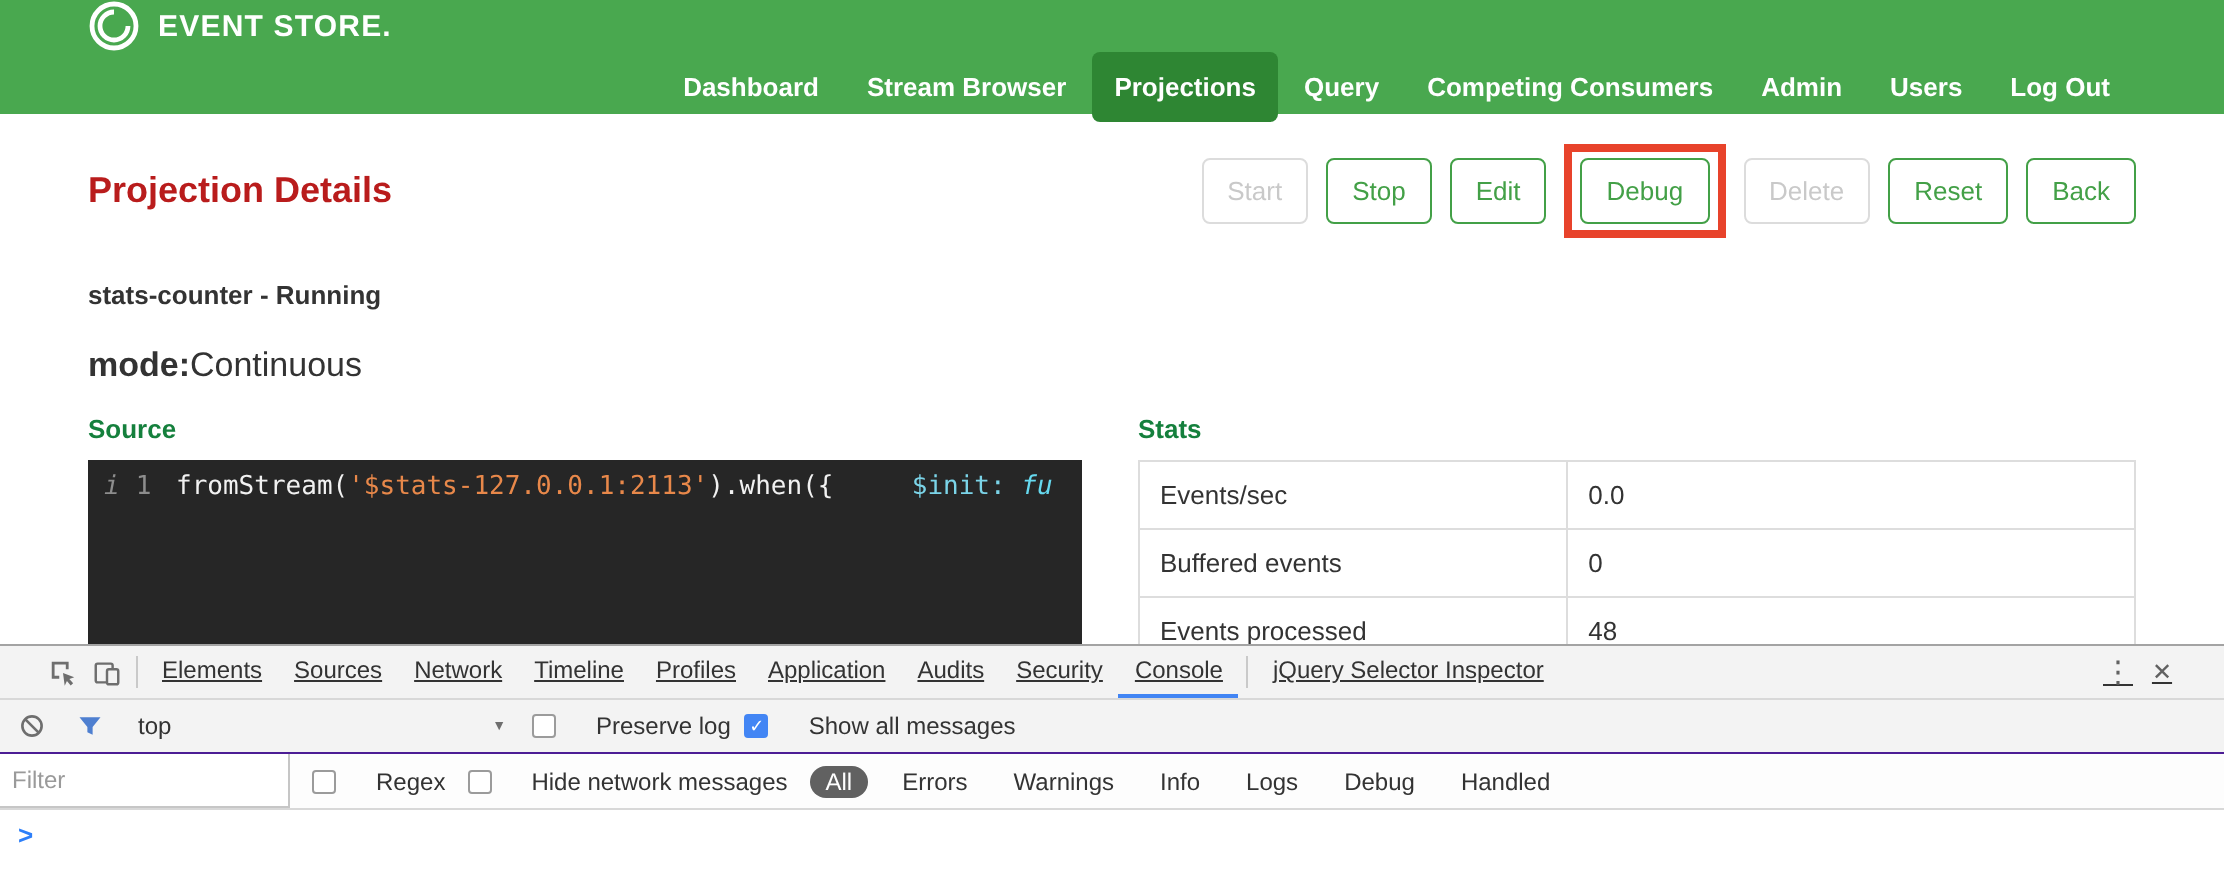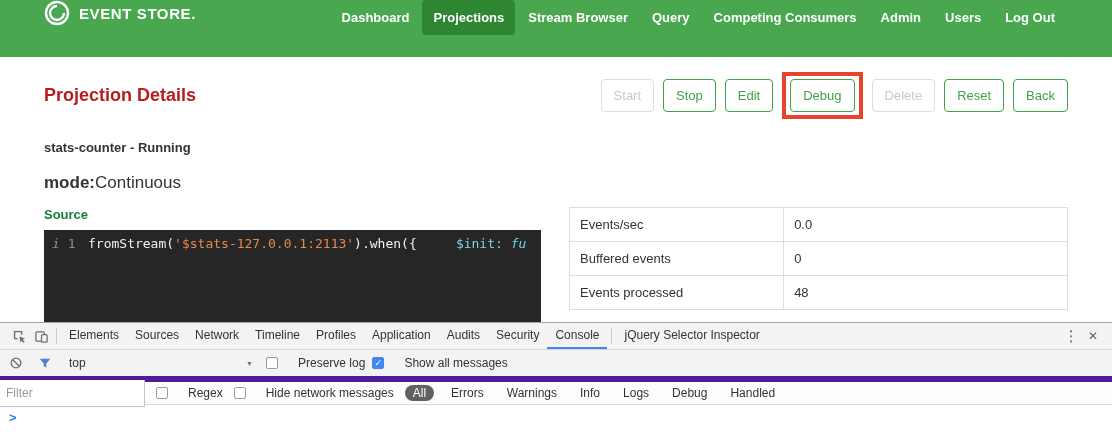--- a/index.html
+++ b/index.html
@@ -1,21 +1,21 @@
 <!DOCTYPE html>
 <html style="--nav-green: #49a84f; --nav-active-green: #2e8633; --button-green: #43a047; --disabled-gray: #c9c9c9; --highlight-red: #e8432b; --code-bg: #262626; --code-plain: #f1f1f1; --code-string: #e8884a; --code-key: #7bd4e8; --code-keyword: #66d9ef; --devtools-accent-blue: #4285f4; --prompt-blue: #2d7ff9; --table-border: #dddddd;"><head>
 <meta charset="utf-8">
 <style>
   * { margin:0; padding:0; box-sizing:border-box; }
   html,body { width:1112px; height:440px; }
   body { font-family:"Liberation Sans", sans-serif; background:#fff; }
   .screen { position:relative; width:1112px; height:440px; overflow:hidden; background:#fff; }
 
   
-  .topnav { height:57px; background:var(--nav-green,#49a84f); display:flex; align-items:flex-start; padding:0 46px 0 44px; }
+  .topnav { height:57px; background:var(--nav-green,#49a84f); display:flex; align-items:flex-end; padding:0 46px 0 44px;flex-direction:column; }
   .brand { display:flex; align-items:center; gap:9px; margin-right:auto; cursor:pointer; }
   .brand-text { color:#fff; font-weight:bold; font-size:15px; letter-spacing:.6px; }
   .nav-items { display:flex; align-items:center; gap:2px; }
   .nav-item { color:#fff; font-size:13px; font-weight:bold; padding:10px 11px; border-radius:4px; cursor:pointer; text-decoration:none; white-space:nowrap; }
   .nav-item.active { background:var(--nav-active-green,#2e8633); }
 
   
   .main { padding:0 44px; }
   .page-header { margin-top:14px; height:48px; display:flex; align-items:center; justify-content:space-between; }
   .page-title { font-size:18px; font-weight:bold; color:#b91c1c; }
@@ -40,36 +40,36 @@
   .tok-key { color:var(--code-key,#7bd4e8); }
   .tok-keyword { color:var(--code-keyword,#66d9ef); font-style:italic; }
 
   
   .stats-table { width:100%; border-collapse:collapse; }
   .stats-table td { border:1px solid var(--table-border,#ddd); font-size:13px; color:#333; padding:9px 10px; }
   .stats-table td.stat-name { width:43%; }
 
   
   .devtools { position:absolute; left:0; top:322px; width:1112px; height:118px; background:#fff; border-top:1px solid #a3a3a3; font-size:12px; color:#333; z-index:5; }
-  .dt-tabbar { height:26px; background:#f3f3f3; display:flex; align-items:center; padding:0 8px; }
+  .dt-tabbar { height:26px; background:#f3f3f3; display:flex; align-items:center; padding:0 20px;text-decoration:underline; }
   .dt-icon { display:inline-flex; align-items:center; justify-content:center; width:22px; height:22px; cursor:pointer; flex:none; }
   .dt-sep { width:1px; height:16px; background:#c9c9c9; margin:0 4px; flex:none; }
   .dt-tab { padding:0 8px; line-height:24px; height:26px; cursor:pointer; color:#333; white-space:nowrap; }
   .dt-tab.active { border-bottom:2px solid var(--devtools-accent-blue,#4285f4); }
   .dt-right { margin-left:auto; display:flex; align-items:center; }
   .kebab { color:#616161; font-size:15px; }
   .close { color:#616161; font-size:12px; }
   .dt-toolbar { height:27px; background:#f3f3f3; border-top:1px solid #d8d8d8; display:flex; align-items:center; padding:0 5px; gap:7px; }
   .dt-context { display:flex; align-items:center; justify-content:space-between; width:196px; padding:0 6px; cursor:pointer; }
   .dd-arrow { font-size:7px; color:#6e6e6e; }
   .dt-check { display:inline-flex; align-items:center; gap:20px; cursor:pointer; white-space:nowrap; }
   .cbox { width:12px; height:12px; border:1px solid #9b9b9b; border-radius:2px; background:#fff; display:inline-flex; align-items:center; justify-content:center; flex:none; }
   .cbox.checked { background:var(--devtools-accent-blue,#4285f4); border-color:var(--devtools-accent-blue,#4285f4); }
   .check-glyph { color:#fff; font-size:9px; line-height:1; }
-  .dt-filterbar { height:28px; background:#fdfdfd; border-top:6px solid #4c1d95; display:flex; align-items:center; gap:11px; }
+  .dt-filterbar { height:28px; background:#fdfdfd; border-top:1px solid #4c1d95; display:flex; align-items:center; gap:11px; }
   .dt-filter-input { width:145px; height:27px; border:1px solid #c6c6c6; border-top:none; border-left:none; padding:0 6px; font-size:12px; font-family:inherit; color:#333; outline:none; flex:none; }
   .dt-filter-input::placeholder { color:#9a9a9a; }
   .level { padding:1px 6px; cursor:pointer; color:#333; white-space:nowrap; }
   .level.all { background:#616161; color:#fff; border-radius:9px; padding:1px 8px; }
   .dt-console { height:36px; border-top:1px solid #d8d8d8; padding:5px 0 0 9px; cursor:text; }
   .prompt { color:var(--prompt-blue,#2d7ff9); font-weight:bold; font-size:13px; }
 </style>
 </head>
 <body>
 
@@ -78,22 +78,22 @@
   <header class="topnav">
     <div class="brand">
       <svg width="26" height="26" viewBox="0 0 26 26">
         <circle cx="13" cy="13" r="11" fill="none" stroke="#ffffff" stroke-width="2.4"></circle>
         <path d="M13 6 a7 7 0 1 0 7 7" fill="none" stroke="#ffffff" stroke-width="2.4"></path>
       </svg>
       <span class="brand-text">EVENT STORE.</span>
     </div>
     <nav class="nav-items">
       <a class="nav-item">Dashboard</a>
+      <a class="nav-item">Stream Browser</a>
       <a class="nav-item active">Projections</a>
-      <a class="nav-item">Stream Browser</a>
       <a class="nav-item">Query</a>
       <a class="nav-item">Competing Consumers</a>
       <a class="nav-item">Admin</a>
       <a class="nav-item">Users</a>
       <a class="nav-item">Log Out</a>
     </nav>
   </header>
 
   <main class="main">
     <div class="page-header">
@@ -123,20 +123,21 @@
         <div class="code-editor">
           <div class="gutter">
             <span class="gutter-icon">i</span>
             <span class="line-number">1</span>
           </div>
           <pre class="code-line"><span class="tok-plain">fromStream(</span><span class="tok-string">'$stats-127.0.0.1:2113'</span><span class="tok-plain">).when({</span><span class="tok-plain">     </span><span class="tok-key">$init:</span><span class="tok-plain"> </span><span class="tok-keyword">fu</span></pre>
         </div>
       </section>
 
       <section class="stats-col">
+        <div class="col-heading">Stats</div>
         <table class="stats-table">
           <tbody>
             <tr>
               <td class="stat-name">Events/sec</td>
               <td class="stat-value">0.0</td>
             </tr>
             <tr>
               <td class="stat-name">Buffered events</td>
               <td class="stat-value">0</td>
             </tr>

